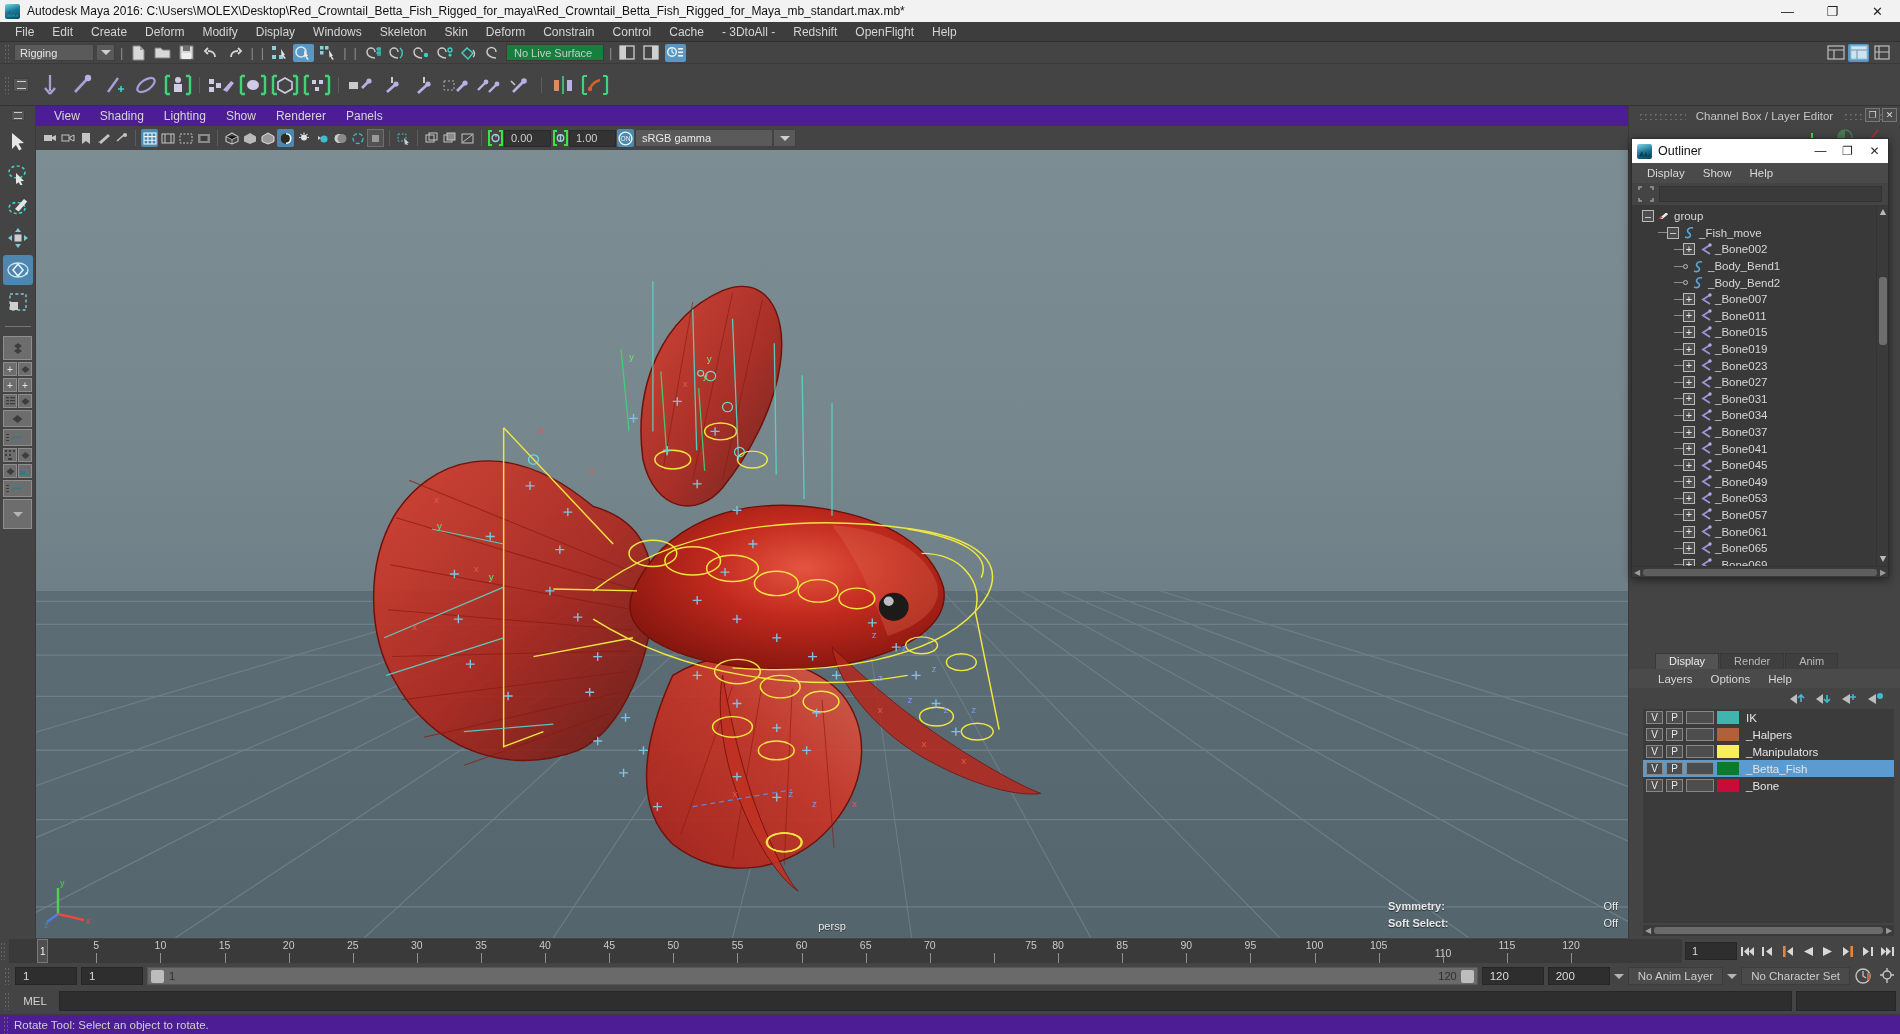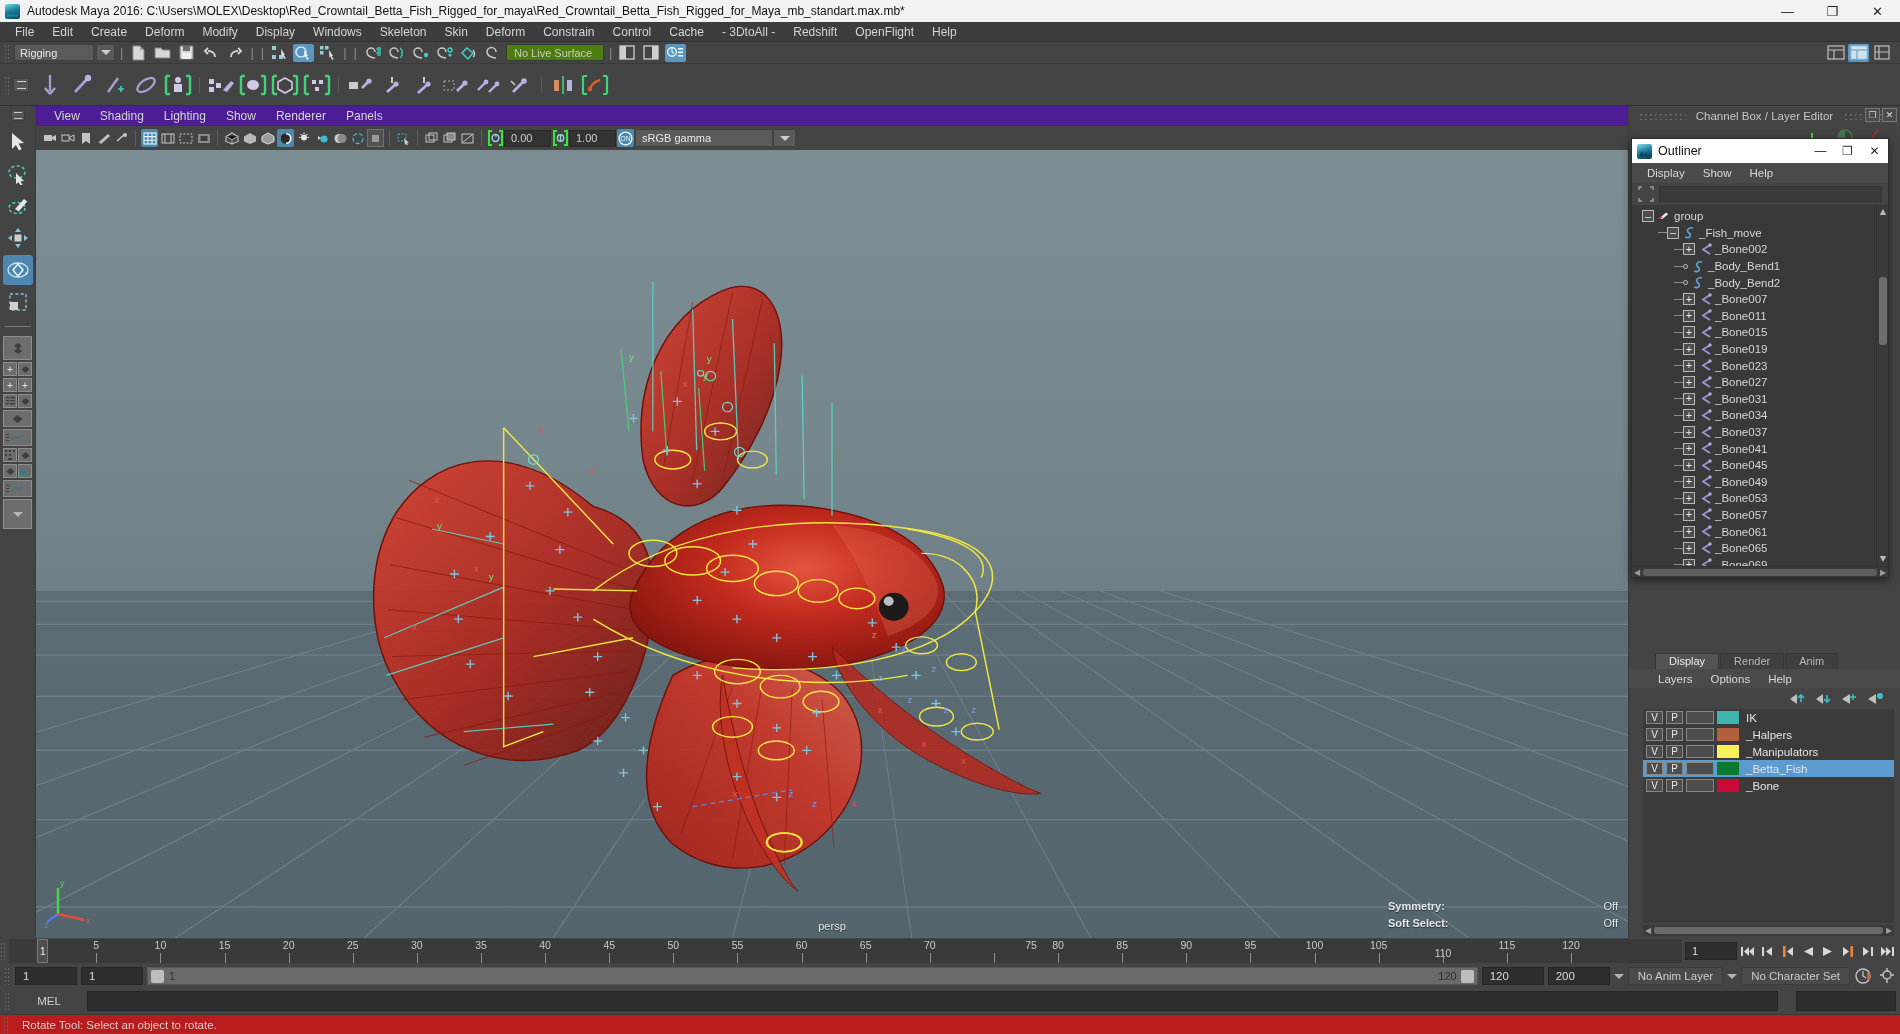--- a/index.html
+++ b/index.html
@@ -54,21 +54,21 @@
   .menuselect + .arrowbox {
     width:18px; height:17px; background:#5a5a5a; border:1px solid #3f3f3f; border-left:none;
     display:flex; align-items:center; justify-content:center;
   }
   .tri-d { width:0;height:0;border-left:5px solid transparent;border-right:5px solid transparent;border-top:5px solid #cfcfcf; }
   .sep { width:1px; height:16px; background:#5c5c5c; margin:0 4px; flex:none; }
   .sep-par { color:#8a8a8a; font-size:13px; margin:0 2px; }
   .ticon { width:21px;height:18px; display:flex;align-items:center;justify-content:center; flex:none;}
   .ticon svg { display:block; }
   .ticon.act { background:#5a96c0; border-radius:2px; }
-  .livesurf { height:17px; min-width:98px; background:#4d7c0f; border:1px solid #3a3a3a;
+  .livesurf { height:17px; min-width:98px; background:#15803d; border:1px solid #3a3a3a;
               display:flex;align-items:center;padding-left:7px; font-size:11px;color:#c9c9c9; }
   .tb-right { margin-left:auto; display:flex; align-items:center; gap:2px; padding-right:4px;}
 
   .toolbar2 {
     height:42px; background:#444; display:flex; align-items:center; gap:2px;
     padding:0 4px; flex:none; border-bottom:1px solid #333;
   }
   .shelfgrip { width:16px;height:14px; background:#555; border:1px solid #3e3e3e;
     display:flex;align-items:center;justify-content:center; margin-right:4px; flex:none;}
   .shelfgrip:after{content:"";width:9px;height:6px;border-top:1px solid #cfcfcf;border-bottom:1px solid #cfcfcf;}
@@ -209,26 +209,26 @@
   .rangebar { flex:1; height:18px; background:#6a6a6a; border:1px solid #565656; position:relative;
               display:flex; align-items:center; min-width:0;}
   .rangebar .grip{width:13px;height:13px;background:#bdbdbd;border-radius:2px;margin-left:3px;flex:none;}
   .rangebar .grip.r{position:absolute;right:3px;}
   .rangebar .lbl{font-size:11px;color:#2f2f2f;margin-left:5px;}
   .rangebar .lbl.r{position:absolute;right:20px;}
   .dropsel { height:18px; background:#4a4a4a; border:1px solid #3c3c3c; display:flex; align-items:center;
              padding:0 9px; font-size:11.5px; color:#ccc; flex:none;}
   .tri-s{width:0;height:0;border-left:5px solid transparent;border-right:5px solid transparent;border-top:5px solid #b4b4b4;}
 
-  .melrow { height:26px; background:#444; display:flex; align-items:center; gap:18px; padding:0 4px; flex:none;}
+  .melrow { height:26px; background:#444; display:flex; align-items:center; gap:4px; padding:0 4px; flex:none;}
   .mel-lbl { width:40px; text-align:center; font-size:11.5px; color:#d2d2d2; flex:none;}
   .mel-in { flex:1; height:20px; background:#2e2e2e; border:1px solid #272727; min-width:0;}
   .mel-side { width:100px; height:20px; background:#2e2e2e; border:1px solid #272727; flex:none;}
 
-  .statusrow { height:20px; background:#b91c1c; display:flex; align-items:center; padding-left:14px;
+  .statusrow { height:20px; background:#4c1d95; display:flex; align-items:center; padding-left:6px;
                font-size:11.5px; color:#cfcfcf; flex:none; border-top:1px solid #3b3b3b;}
 </style>
 </head>
 <body>
 
 <div class="app">
 
   <div class="titlebar">
     <div class="mayalogo"></div>
     <div class="title-text">Autodesk Maya 2016: C:\Users\MOLEX\Desktop\Red_Crowntail_Betta_Fish_Rigged_for_maya\Red_Crowntail_Betta_Fish_Rigged_for_Maya_mb_standart.max.mb*</div>

